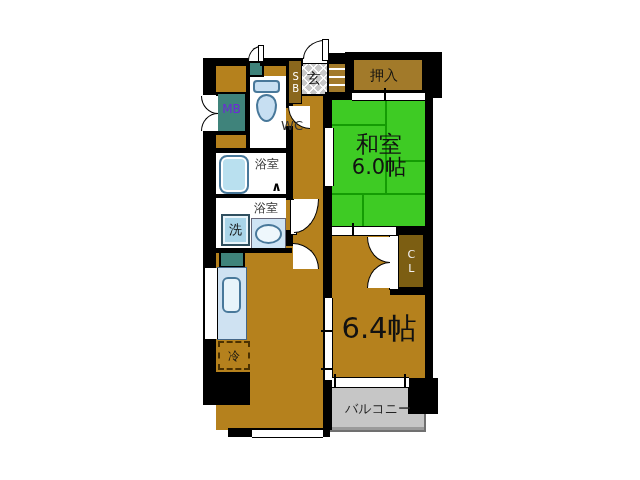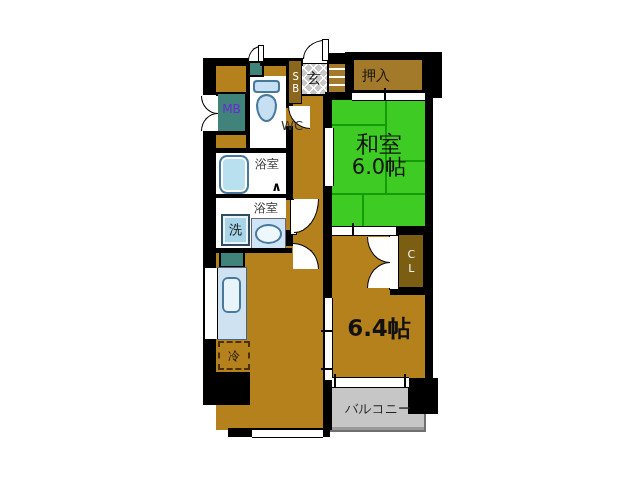--- a/index.html
+++ b/index.html
@@ -131,23 +131,23 @@
   <div class="abs" style="left:268px;top:178px;width:17px;height:16px;background:#fff;color:#000;font-size:13px;font-weight:bold;
               display:flex;align-items:center;justify-content:center;">
       <span>∧</span>
     </div>
 
   <div class="lbl" style="left:334px;top:122px;width:90px;height:66px;font-size:23px;flex-direction:column;">
     <span>和室</span>
     <span style="font-size:21px;">6.0帖</span>
   </div>
   <div class="lbl" style="left:334px;top:292px;width:90px;height:72px;font-size:25px;flex-direction:column;">
-    <span style="font-size:23px;font-weight:bold;">6.4帖</span>
+    <span style="font-size:29px;">6.4帖</span>
   </div>
-  <div class="lbl" style="left:340px;top:62px;width:72px;height:26px;font-size:14px;">押入</div>
+  <div class="lbl" style="left:348px;top:62px;width:72px;height:26px;font-size:14px;">押入</div>
   <div class="lbl vtext" style="left:398px;top:241px;width:26px;height:42px;font-size:11px;color:#f2f2f2;">CL</div>
   <div class="lbl" style="left:334px;top:400px;width:88px;height:18px;font-size:13px;color:#222;">バルコニー</div>
   <div class="lbl" style="left:248px;top:156px;width:38px;height:16px;font-size:12px;color:#333;">浴室</div>
   <div class="lbl" style="left:246px;top:200px;width:40px;height:16px;font-size:12px;color:#333;">浴室</div>
   <div class="lbl" style="left:250px;top:118px;width:36px;height:16px;font-size:13px;color:#333;padding-left:24px;">WC</div>
   <div class="lbl" style="left:302px;top:68px;width:24px;height:20px;font-size:14px;">玄</div>
   <div class="lbl" style="left:216px;top:100px;width:31px;height:18px;font-size:12px;color:#6d28d9;">MB</div>
   <div class="lbl vtext" style="left:288px;top:64px;width:14px;height:38px;font-size:10px;color:#fff;">SB</div>
   <div class="lbl" style="left:222px;top:221px;width:27px;height:18px;font-size:13px;">洗</div>
   <div class="lbl" style="left:218px;top:347px;width:32px;height:18px;font-size:12px;">冷</div>

